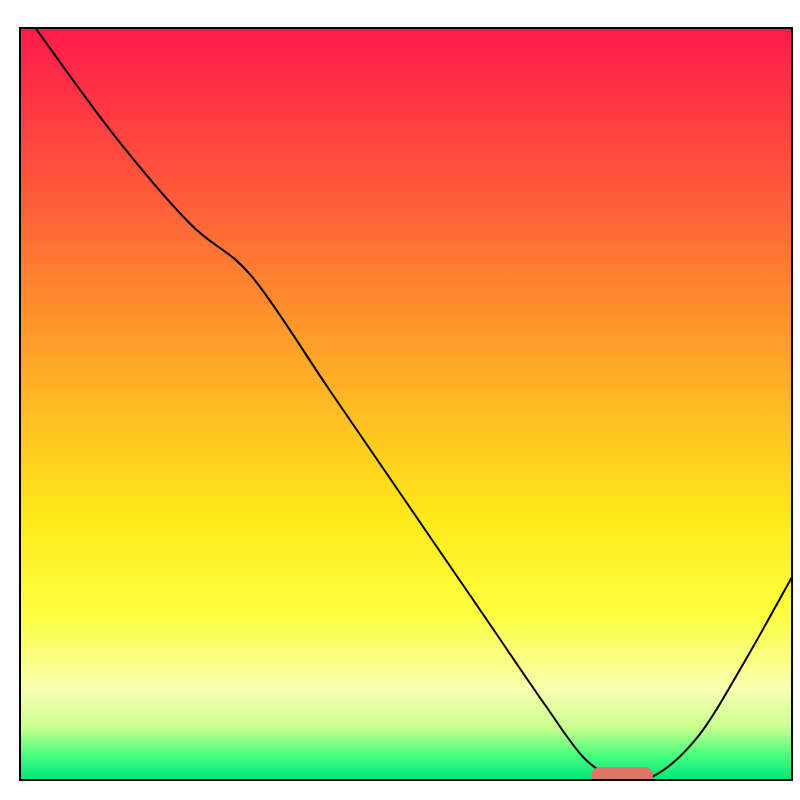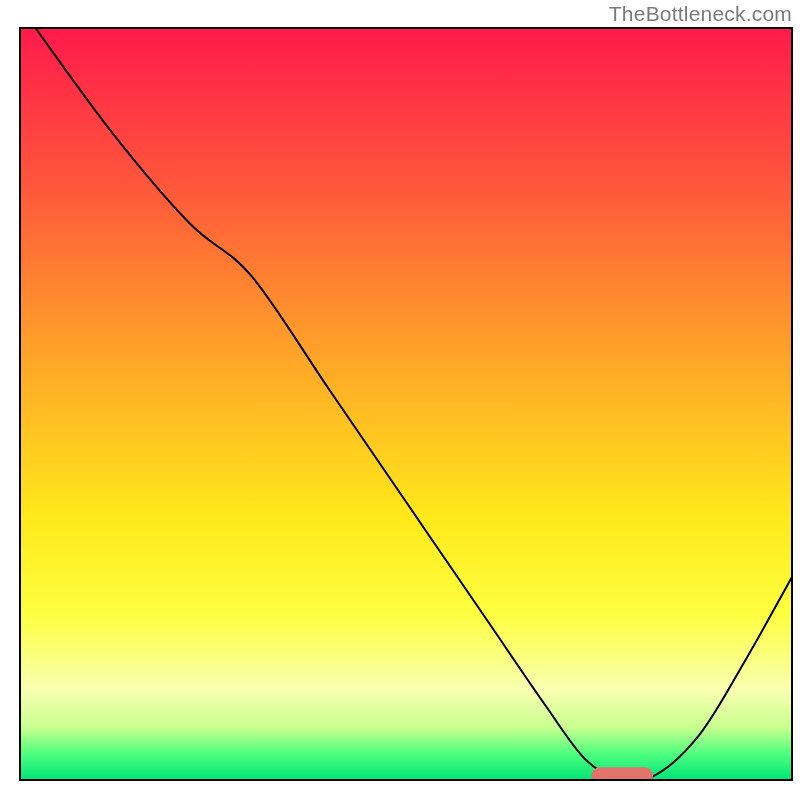--- a/index.html
+++ b/index.html
@@ -30,21 +30,20 @@
   svg {
     position: absolute;
     top: 0;
     left: 0;
   }
 </style>
 </head>
 <body>
 
 <div class="stage">
-  <div class="watermark">TheBottleneck.com</div>
 
   <svg id="chart-svg" width="800" height="800" viewBox="0 0 800 800">
     <defs>
       <linearGradient id="bg-grad" x1="0" y1="0" x2="0" y2="1">
           <stop offset="0%" stop-color="#ff1a4b"></stop>
           <stop offset="22%" stop-color="#ff5a3a"></stop>
           <stop offset="45%" stop-color="#ffa927"></stop>
           <stop offset="65%" stop-color="#ffe91a"></stop>
           <stop offset="78%" stop-color="#fdff40"></stop>
           <stop offset="88%" stop-color="#f8ffb0"></stop>

